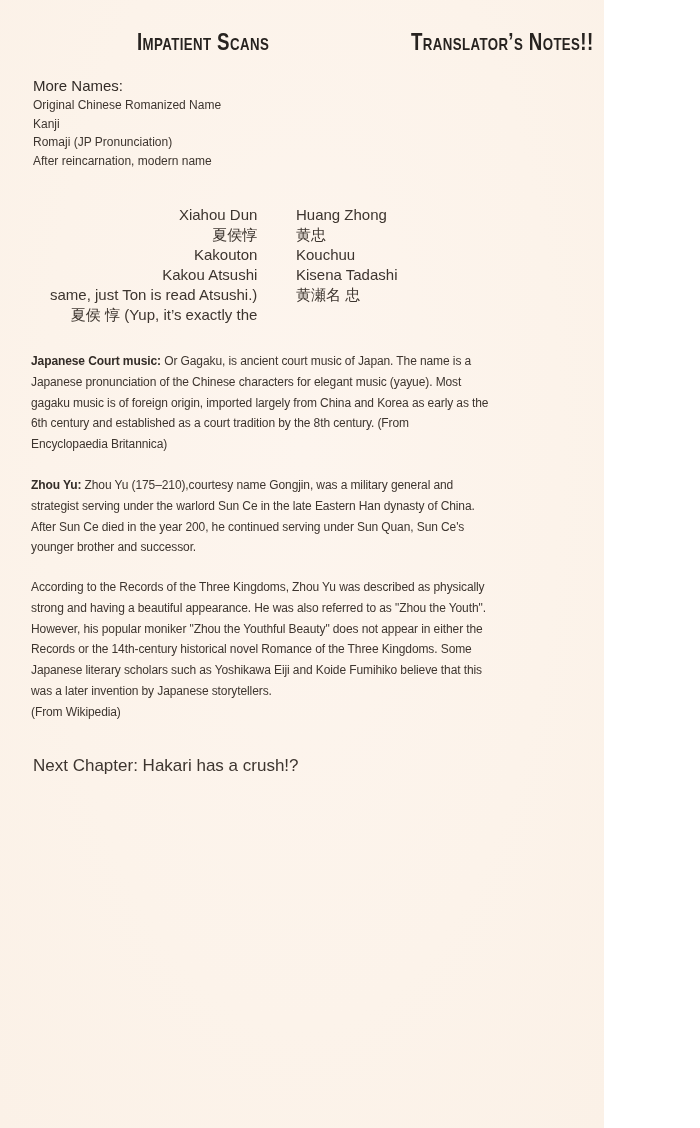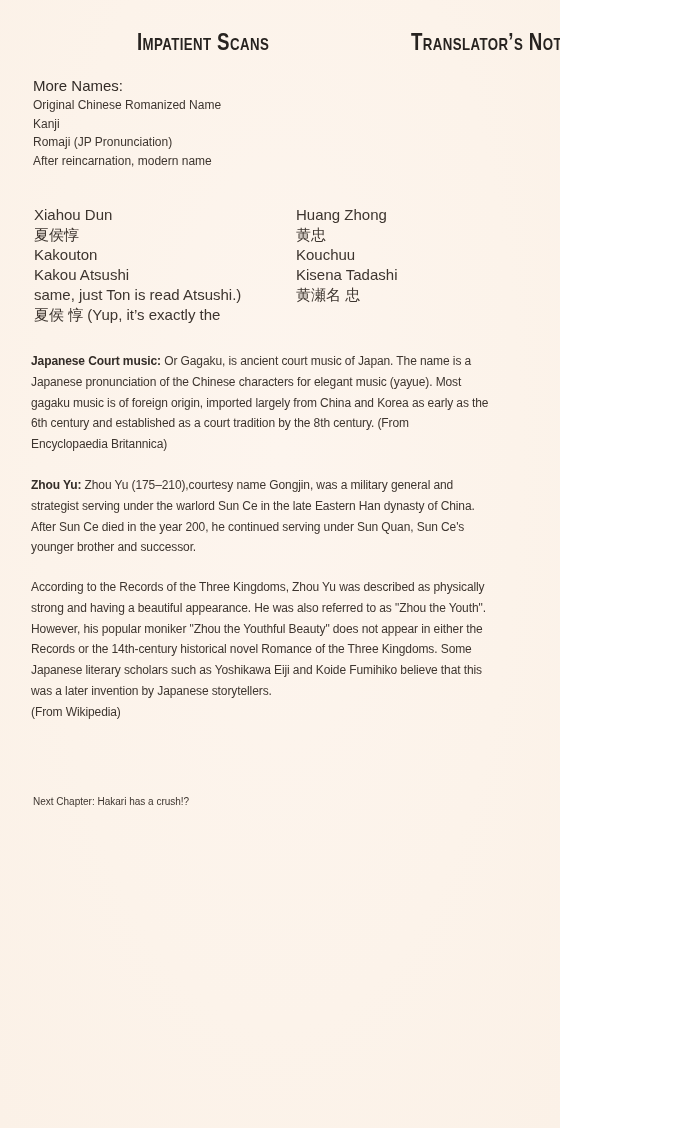--- a/index.html
+++ b/index.html
@@ -1,18 +1,18 @@
 <!DOCTYPE html>
 <html><head>
 <meta charset="utf-8">
 <style>
   html,body { margin:0; padding:0; }
   .page {
     position:relative;
-    width:560px; height:1128px;
+    width:604px; height:1128px;
     background:radial-gradient(ellipse at 50% 40%, #fdf5ee 0%, #fcf3ea 60%, #fbf1e7 100%);
     font-family:"Liberation Sans", sans-serif;
     color:#3d352f;
     overflow:hidden;
   }
   .titles { position:absolute; top:28px; left:0; width:700px; height:30px; }
   .display-title {
     position:absolute;
     font-variant:small-caps;
     font-weight:bold;
@@ -24,32 +24,32 @@
     white-space:nowrap;
   }
   .site-title { left:137px; top:0; }
   .page-title { left:411px; top:0; }
 
   .more-names { position:absolute; top:76px; left:33px; }
   .more-names .heading { font-weight:normal; font-size:15px; height:20px; line-height:20px; color:#332c27; }
   .legend-line { font-size:12px; height:18.6px; line-height:18.6px; white-space:nowrap; }
 
   .name-col { position:absolute; top:205px; }
-  .name-col.left  { left:34px; }
+  .name-col.left  { left:50px;text-align:right; }
   .name-col.right { left:296px; }
   .name-line { font-size:15px; height:20px; line-height:20px; white-space:nowrap; }
 
   .para { position:absolute; left:31px; width:660px; }
   .para .line { font-size:12px; height:20.8px; line-height:20.8px; letter-spacing:-0.1px; white-space:nowrap; }
   .para .line b { font-weight:bold; color:#332c27; }
   .para-gagaku   { top:351px; }
   .para-zhouyu   { top:475px; }
   .para-zhouyu2  { top:577px; }
 
-  .footer-line { position:absolute; top:796px; left:33px; font-size:10px; white-space:nowrap; }
+  .footer-line { position:absolute; top:756px; left:33px; font-size:17px; white-space:nowrap; }
 </style>
 </head>
 <body>
 
 <div class="page">
 
   <div class="titles">
     <span class="display-title site-title">Impatient Scans</span>
     <span class="display-title page-title">Translator’s Notes!!</span>
   </div>

